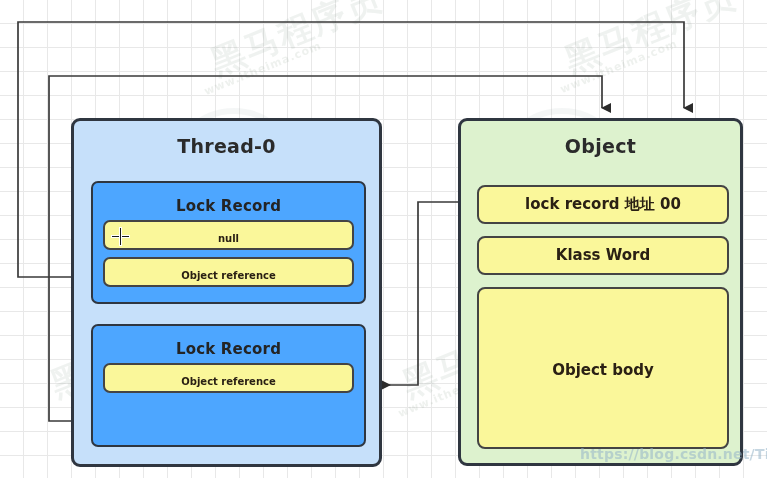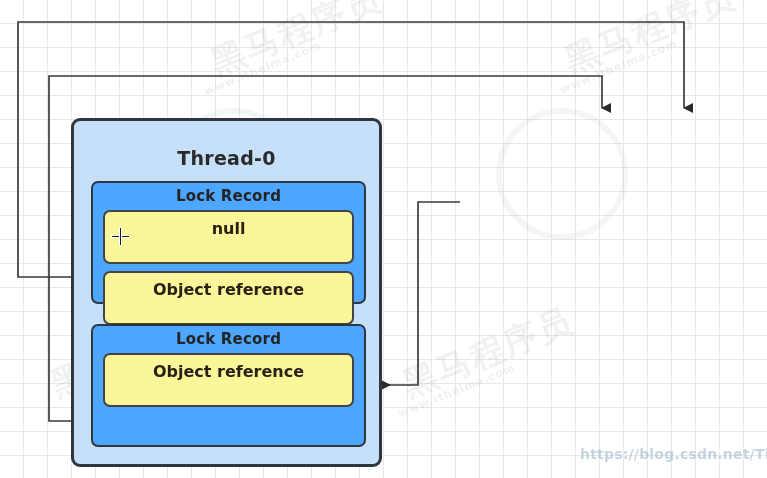--- a/index.html
+++ b/index.html
@@ -86,56 +86,56 @@
     top: 118px;
     width: 285px;
     height: 348px;
     background: #ddf2ce;
   }
   .panel-title {
     text-align: center;
     font-size: 19px;
     font-weight: bold;
     color: #2b2b2b;
-    padding-top: 26px;
+    padding-top: 14px;
     letter-spacing: 0.3px;
   }
 
   
   .lock-record {
     position: absolute;
     left: 17px;
     width: 275px;
     background: #4da6ff;
     border: 2px solid #2f3640;
     border-radius: 7px;
     box-sizing: border-box;
-    padding: 4px 10px 10px 10px;
+    padding: 14px 10px 10px 10px;
   }
   .lock-record.lr-1 { top: 60px; height: 123px; }
   .lock-record.lr-2 { top: 203px; height: 123px; }
   .lr-title {
     text-align: center;
     font-size: 15px;
     font-weight: bold;
     color: #242424;
     margin-bottom: 5px;
     letter-spacing: 0.2px;
   }
 
   
   .cell {
     background: #faf79a;
     border: 2px solid #444444;
     border-radius: 7px;
     box-sizing: border-box;
-    height: 54px;
+    height: 30px;
     line-height: 34px;
     text-align: center;
-    font-size: 16px;
+    font-size: 10px;
     font-weight: bold;
     color: #2a2014;
     margin-bottom: 7px;
     overflow: hidden;
     white-space: nowrap;
   }
   .cell:last-child { margin-bottom: 4px; }
 
   .obj-cell {
     position: absolute;
@@ -220,18 +220,24 @@
       <div class="cell">null</div>
       <div class="cell">Object reference</div>
     </div>
 
     <div class="lock-record lr-2">
       <div class="lr-title">Lock Record</div>
       <div class="cell">Object reference</div>
     </div>
   </div>
 
+  <div class="panel panel-object">
+    <div class="panel-title">Object</div>
+    <div class="obj-cell oc-1">lock record 地址 00</div>
+    <div class="obj-cell oc-2">Klass Word</div>
+    <div class="obj-cell oc-3">Object body</div>
+  </div>
 
   <div class="cursor"></div>
 
   <div class="wm-url">https://blog.csdn.net/TigRer</div>
 
 </div>
 
 </body></html>

